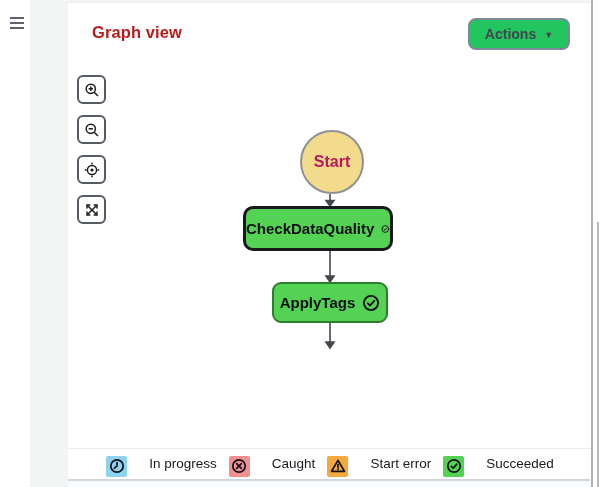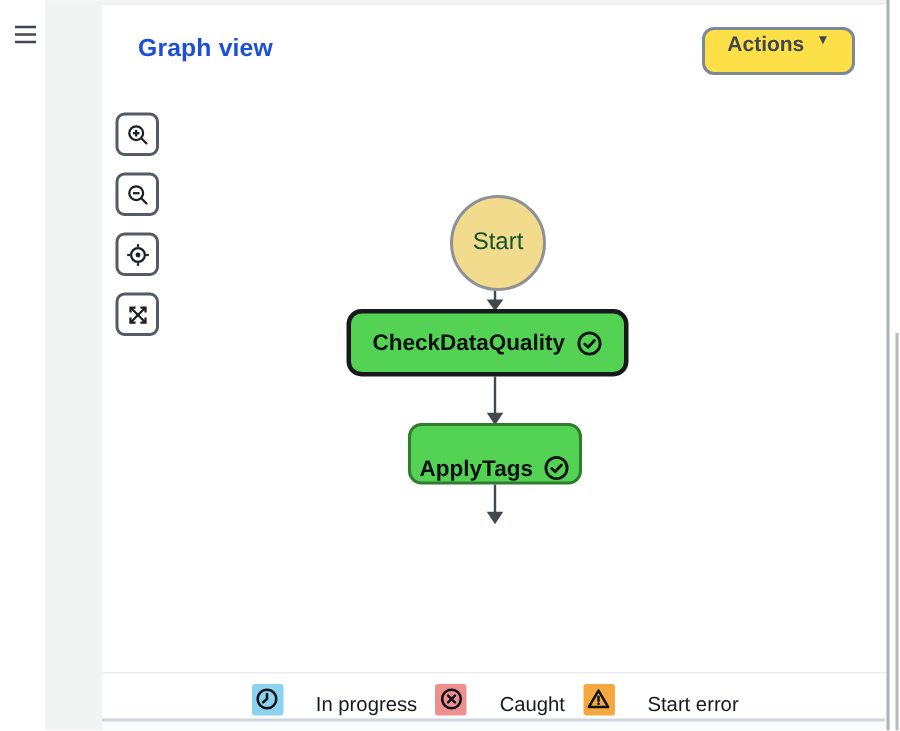--- a/index.html
+++ b/index.html
@@ -13,57 +13,57 @@
 
   
   .gutter{left:30px;top:0;width:38px;height:487px;background:#f2f3f3;}
   .top-strip{left:30px;top:0;width:562px;height:2px;background:#f3f4f4;}
 
   .menu-btn{left:5px;top:13px;width:24px;height:22px;background:none;border:none;cursor:pointer;padding:2px;}
 
   
   .card{left:68px;top:2px;width:524px;height:485px;background:#ffffff;border-top:1px solid #ededee;}
 
-  .page-title{left:24px;top:20px;font-size:16.5px;font-weight:700;color:#1d4ed8;letter-spacing:.1px;}
+  .page-title{left:24px;top:20px;font-size:16.5px;font-weight:700;color:#b91c1c;letter-spacing:.1px;}
 
   .actions-btn{
     left:400px;top:15px;width:102px;height:32px;
-    background:#fde047;border:2px solid #7d8998;border-radius:8px;
-    display:flex;justify-content:center;gap:8px;
+    background:#22c55e;border:2px solid #7d8998;border-radius:8px;
+    display:flex;align-items:center;justify-content:center;gap:8px;
     font-family:"Liberation Sans",sans-serif;font-size:14px;font-weight:700;color:#424650;cursor:pointer;
   }
   .actions-btn .caret{font-size:9px;line-height:1;transform:translateY(1px);}
 
   
   .tool-btn{
     left:9px;width:29px;height:29px;background:#fff;
     border:2px solid #545b64;border-radius:6px;cursor:pointer;
     display:flex;align-items:center;justify-content:center;padding:0;
   }
   .tool-btn svg{stroke:#1a1e22;fill:none;stroke-width:1.5;}
 
   
   .terminal{
     border-radius:50%;display:flex;align-items:center;justify-content:center;
-    font-size:16px;color:#14532d;border:2px solid;cursor:pointer;box-sizing:border-box;
+    font-size:16px;color:#be185d;border:2px solid;cursor:pointer;box-sizing:border-box;font-weight:bold;
   }
   .state{
     display:flex;align-items:center;justify-content:center;gap:7px;
     font-size:15px;font-weight:700;color:#0c1014;cursor:pointer;box-sizing:border-box;
     border-radius:9px;border:2px solid;
   }
   .state.selected{border-width:3px;border-radius:10px;}
   .state svg{stroke:#101418;fill:none;stroke-width:1.7;stroke-linecap:round;stroke-linejoin:round;}
 
   .edges{left:0;top:0;width:524px;height:485px;pointer-events:none;}
 
   
   .legend-sep{left:0;top:445px;width:524px;height:1px;background:#e9ebec;}
   .legend{left:0;top:450px;width:524px;height:26px;display:flex;align-items:center;justify-content:center;gap:12px;}
-  .legend-item{display:flex;align-items:flex-end;gap:22px;}
+  .legend-item{display:flex;align-items:flex-start;gap:22px;}
   .legend-chip{width:21px;height:21px;border-radius:2px;display:flex;align-items:center;justify-content:center;}
   .legend-chip svg{stroke:#101418;fill:none;stroke-width:1.7;stroke-linecap:round;stroke-linejoin:round;}
   .legend-label{font-size:13.5px;color:#16191f;}
 
   .bottom-panel{left:0;top:476px;width:522px;height:9px;background:#fafbfc;border-top:2px solid #cfd5da;box-sizing:border-box;}
 
   
   .scroll-line-1{left:591px;top:0;width:2px;height:487px;background:#abb1b8;}
   .scroll-line-2{left:597px;top:222px;width:2px;height:265px;background:#b4bac0;}
 </style>
@@ -136,29 +136,29 @@
       <polygon points="258,273 266,273 262,279"></polygon>
       <line x1="262" y1="320" x2="262" y2="339"></line>
       <polygon points="258,339 266,339 262,345"></polygon>
     </g>
   </svg>
 
   <div class="abs terminal" style="left: 232px; top: 127px; width: 64px; height: 64px; background: rgb(243, 219, 141); border-color: rgb(142, 146, 150);">
     <span>Start</span>
   </div>
 
-  <div class="abs state selected" style="left: 163px; top: 203px; width: 188px; height: 45px; background: rgb(84, 210, 84); border-color: rgb(23, 25, 29);">
+  <div class="abs state selected" style="left: 175px; top: 203px; width: 150px; height: 45px; background: rgb(84, 210, 84); border-color: rgb(23, 25, 29);">
     <span>CheckDataQuality</span>
     <svg width="18" height="18" viewBox="0 0 16 16">
       <circle cx="8" cy="8" r="6.3"></circle>
       <path d="M5.2 8.3 L7.2 10.2 L10.9 6.2"></path>
     </svg>
   </div>
 
-  <div class="abs state" style="left: 204px; top: 279px; width: 116px; height: 41px; background: rgb(84, 210, 84); border-color: rgb(45, 125, 45); align-items: flex-end;">
+  <div class="abs state" style="left: 204px; top: 279px; width: 116px; height: 41px; background: rgb(84, 210, 84); border-color: rgb(45, 125, 45);">
     <span>ApplyTags</span>
     <svg width="18" height="18" viewBox="0 0 16 16">
       <circle cx="8" cy="8" r="6.3"></circle>
       <path d="M5.2 8.3 L7.2 10.2 L10.9 6.2"></path>
     </svg>
   </div>
 
 
   <div class="abs legend-sep"></div>
   <div class="abs legend">
@@ -188,20 +188,29 @@
         <svg width="16" height="16" viewBox="0 0 16 16">
           <path d="M8 2.4 L14.4 13.3 H1.6 Z"></path>
           <line x1="8" y1="6.5" x2="8" y2="9.3"></line>
           <circle cx="8" cy="11.2" r="0.9" fill="#101418" stroke="none"></circle>
         </svg>
       </span>
       <span class="legend-label">Start error</span>
     </div>
 
 
+    <div class="legend-item">
+      <span class="legend-chip" style="background: rgb(84, 210, 84);">
+        <svg width="16" height="16" viewBox="0 0 16 16">
+          <circle cx="8" cy="8" r="6.2"></circle>
+          <path d="M5.2 8.3 L7.2 10.2 L10.9 6.2"></path>
+        </svg>
+      </span>
+      <span class="legend-label">Succeeded</span>
+    </div>
 
   </div>
 
   <div class="abs bottom-panel"></div>
 </div>
 
 <div class="abs scroll-line-1"></div>
 <div class="abs scroll-line-2"></div>
 
 </body></html>

